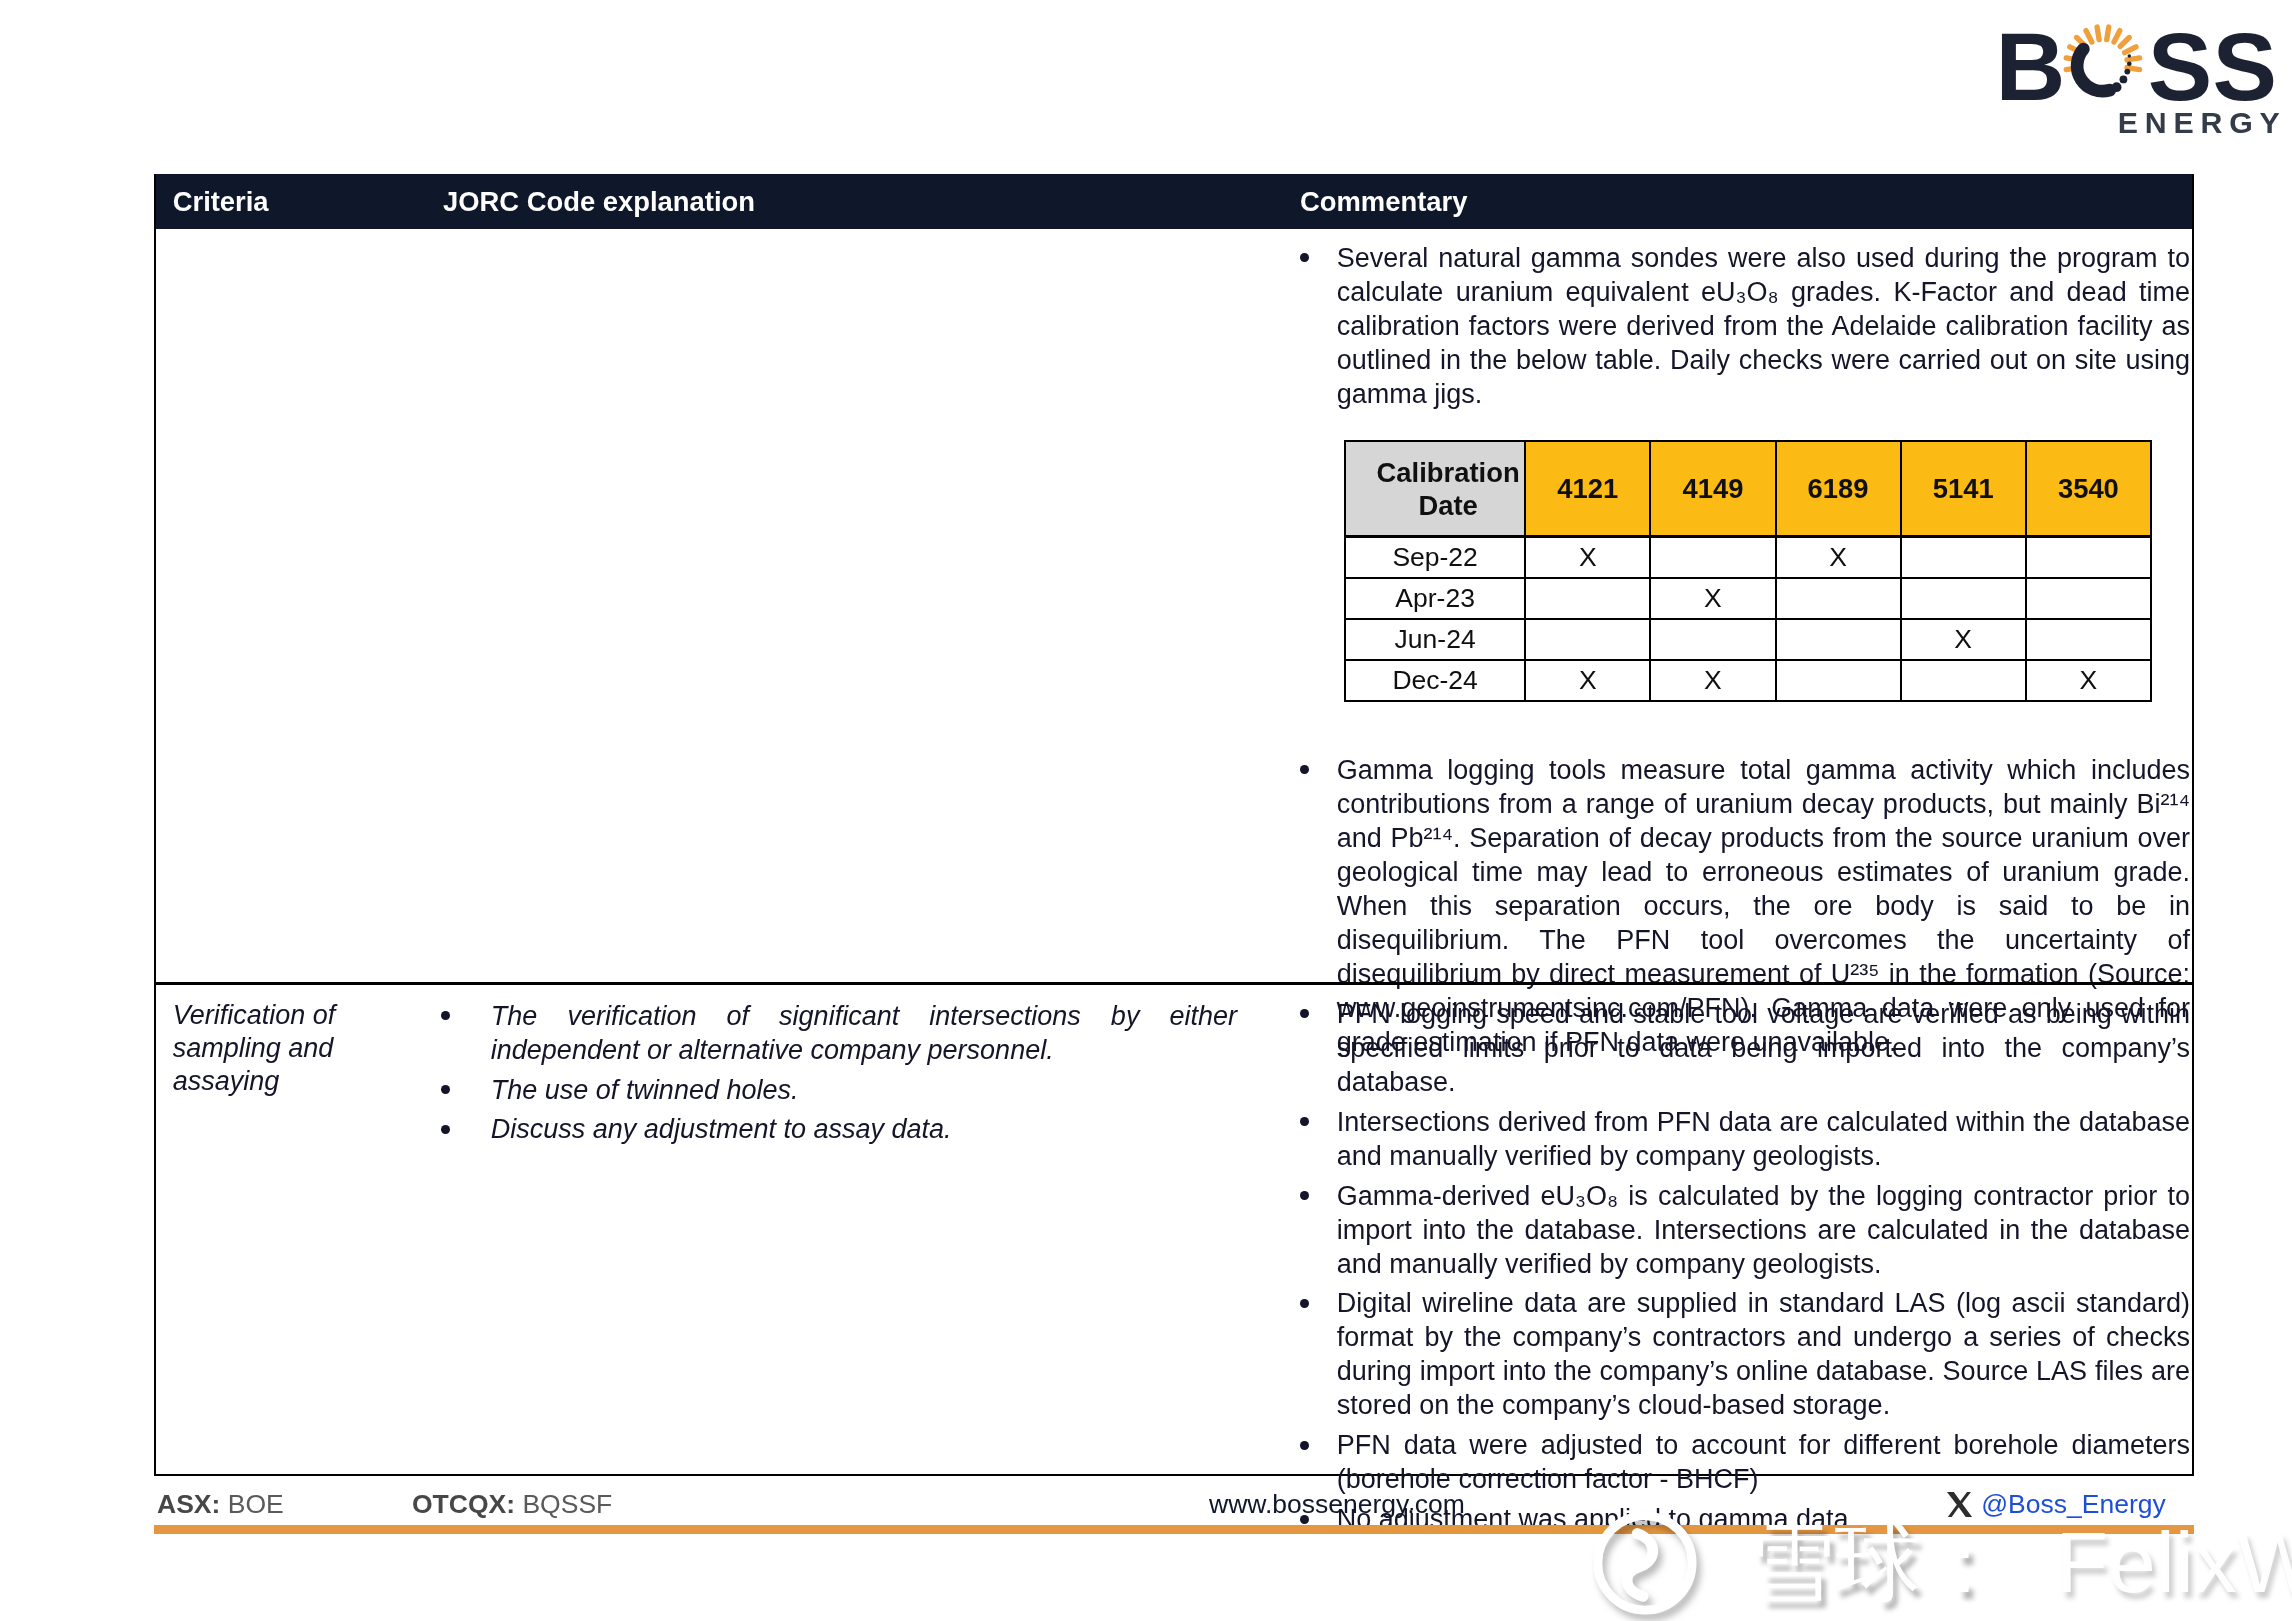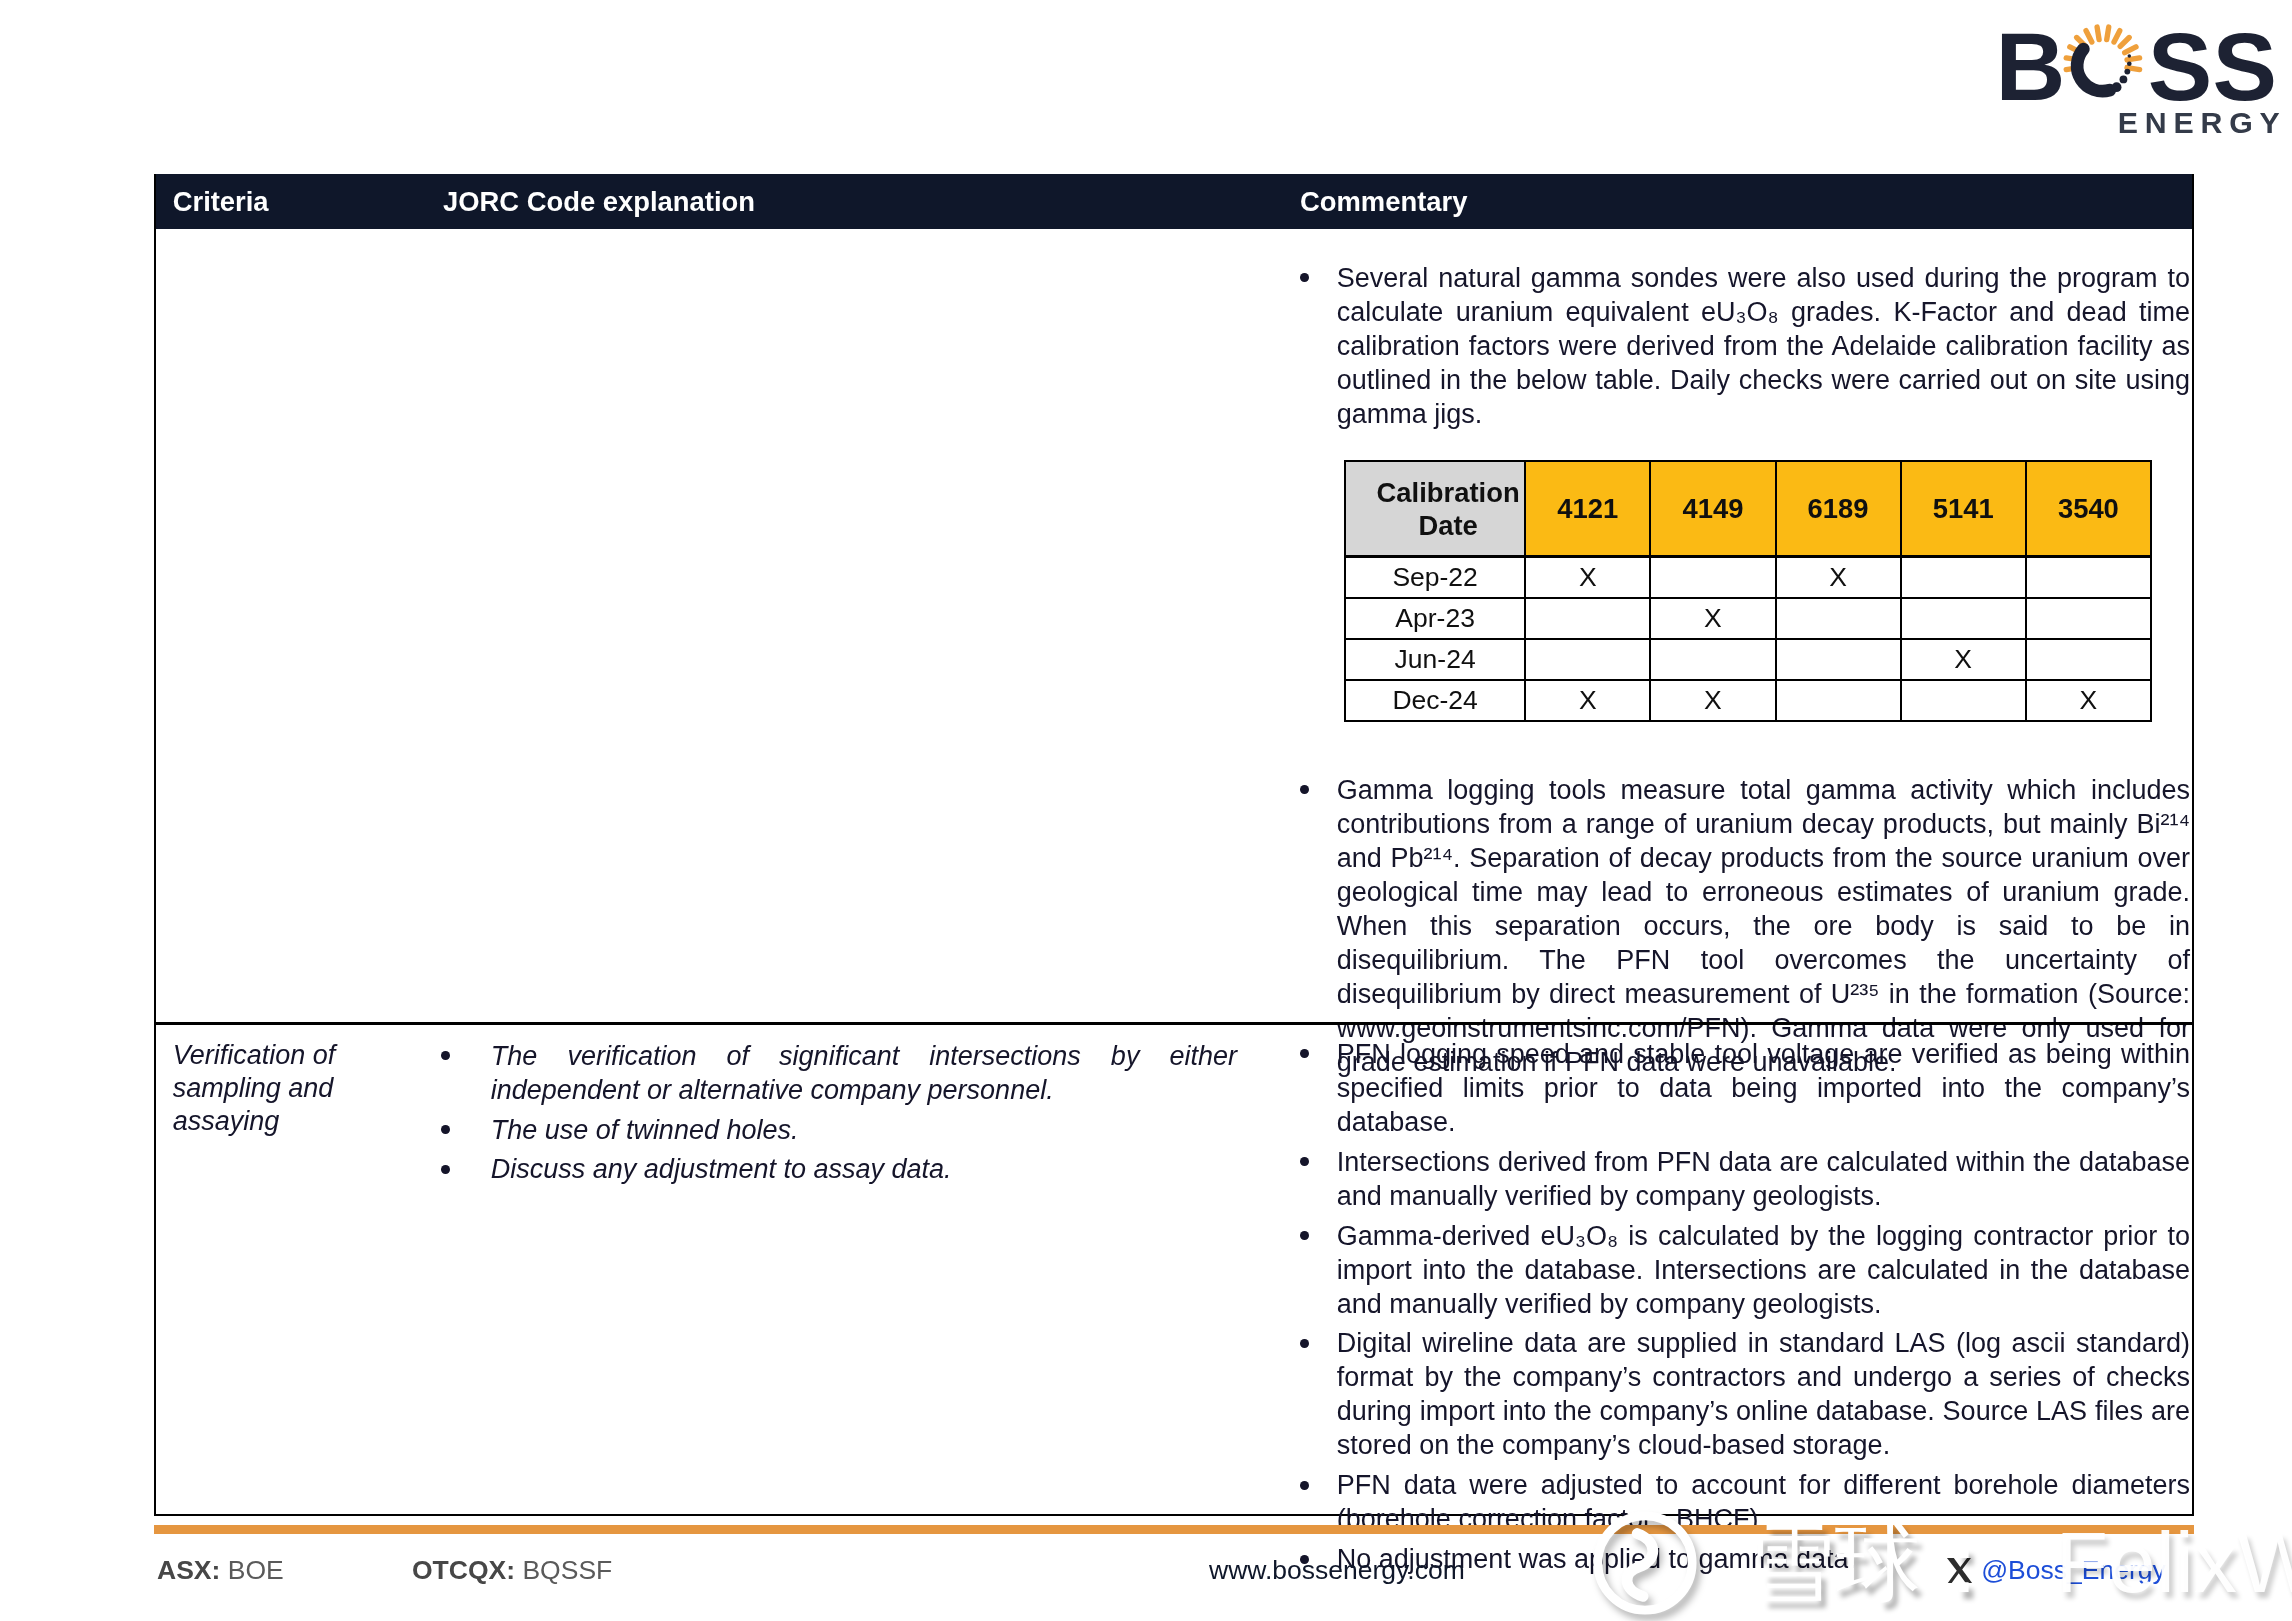--- a/index.html
+++ b/index.html
@@ -25,21 +25,21 @@
     position:relative; height:55px; background:#0f172a;
   }
   .thead span {
     position:absolute; top:0; line-height:55px;
     color:#ffffff; font-weight:bold; font-size:27.4px;
   }
   .h-criteria   { left:16.7px; }
   .h-jorc       { left:287px; }
   .h-commentary { left:1144px; }
 
-  .trow { position:relative;margin-top:20px; }
+  .trow { position:relative; }
   .row1 { height:753px; }
   .row2 { height:492px; border-top:3.9px solid #000; }
 
   .col-criteria   { position:absolute; left:16.7px;   top:13.7px; width:245px; }
   .col-jorc       { position:absolute; left:285px;  top:13.7px; width:796px; }
   .col-commentary { position:absolute; left:1144px; top:11.8px; width:890px; }
 
   .criteria-text {
     font-style:italic; font-size:27px; line-height:33px; color:#15152a;
   }
@@ -68,21 +68,21 @@
   .cal-table thead th { border-bottom:3.9px solid #000; }
   .cal-table td { height:41px; }
   .cal-date-head { background:#d6d6d6; width:180px;padding-left:26px; }
   .cal-tool-head { background:#fbba14; width:125px; }
 
   
   .footer-rule {
     position:absolute; left:154px; top:1525px; width:2040px; height:8.8px;
     background:#e59640;
   }
-  .footer-item { position:absolute; top:1555px; font-size:26.5px; line-height:31px; }
+  .footer-item { position:absolute; top:1489px; font-size:26.5px; line-height:31px; }
   .f-asx   { left:157px;  color:#5a5a5a; }
   .f-otcqx { left:412px;  color:#5a5a5a; }
   .f-web   { left:1209px; color:#0f172a; }
   .f-x     { left:1946px; color:#1d4ed8; display:flex; align-items:center; gap:7.8px; }
   .f-label { font-weight:bold; color:#474747; }
 
   
   .watermark {
     position:absolute; left:1590px; top:1504px; height:118px;
     display:flex; align-items:center; gap:15.7px; z-index:6;

